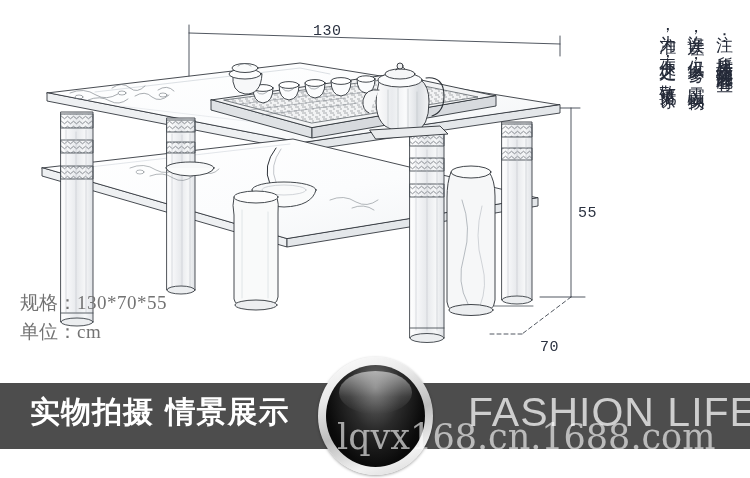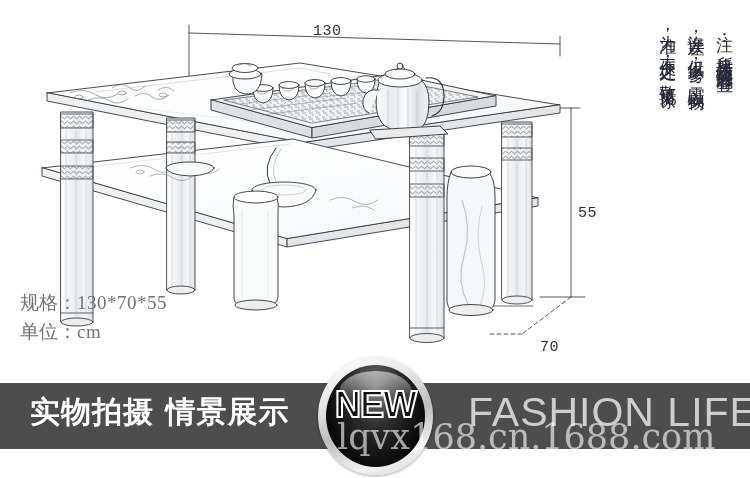--- a/index.html
+++ b/index.html
@@ -367,18 +367,17 @@
 
   <div id="banner-en">
     <span>FASHION LIFE</span>
   </div>
 
   <div id="new-badge">
     <div id="badge-ring"></div>
     <div id="badge-core">
       <div id="badge-gloss"></div>
     </div>
-    <div id="badge-text">NEW</div>
   </div>
 
   <div id="url-watermark">lqvx168.cn.1688.com</div>
 
 </div>
 
 </body></html>

